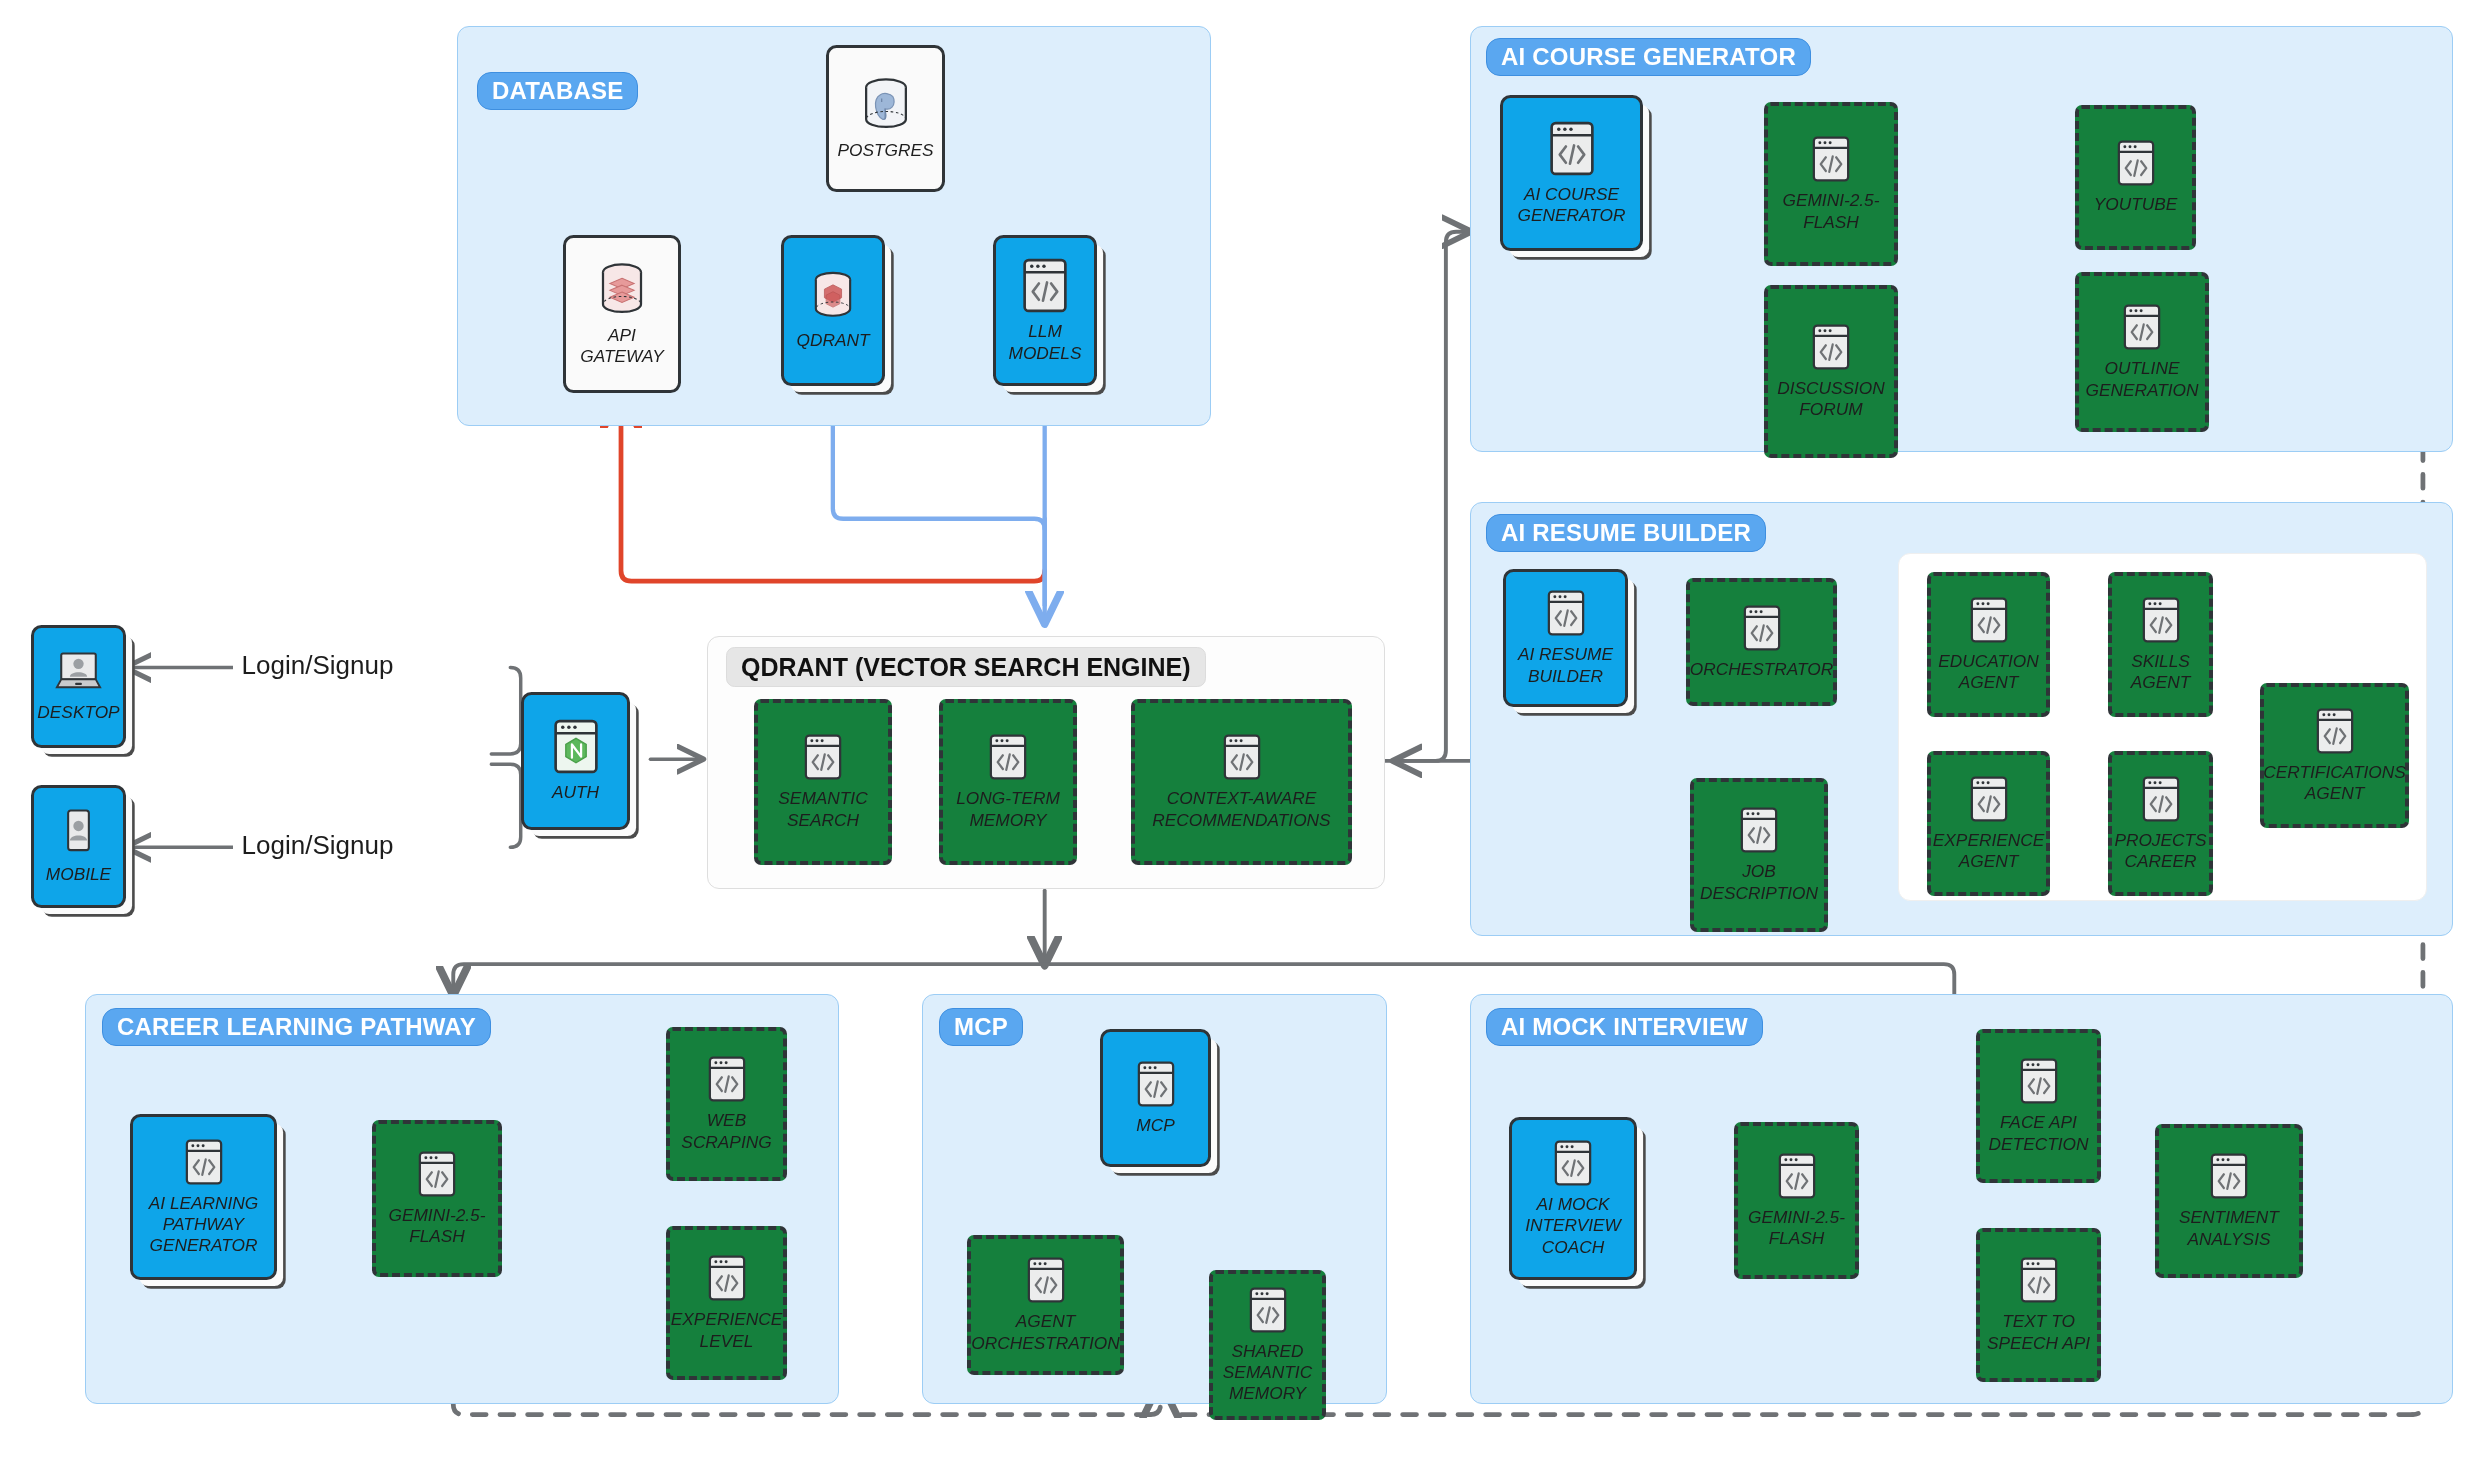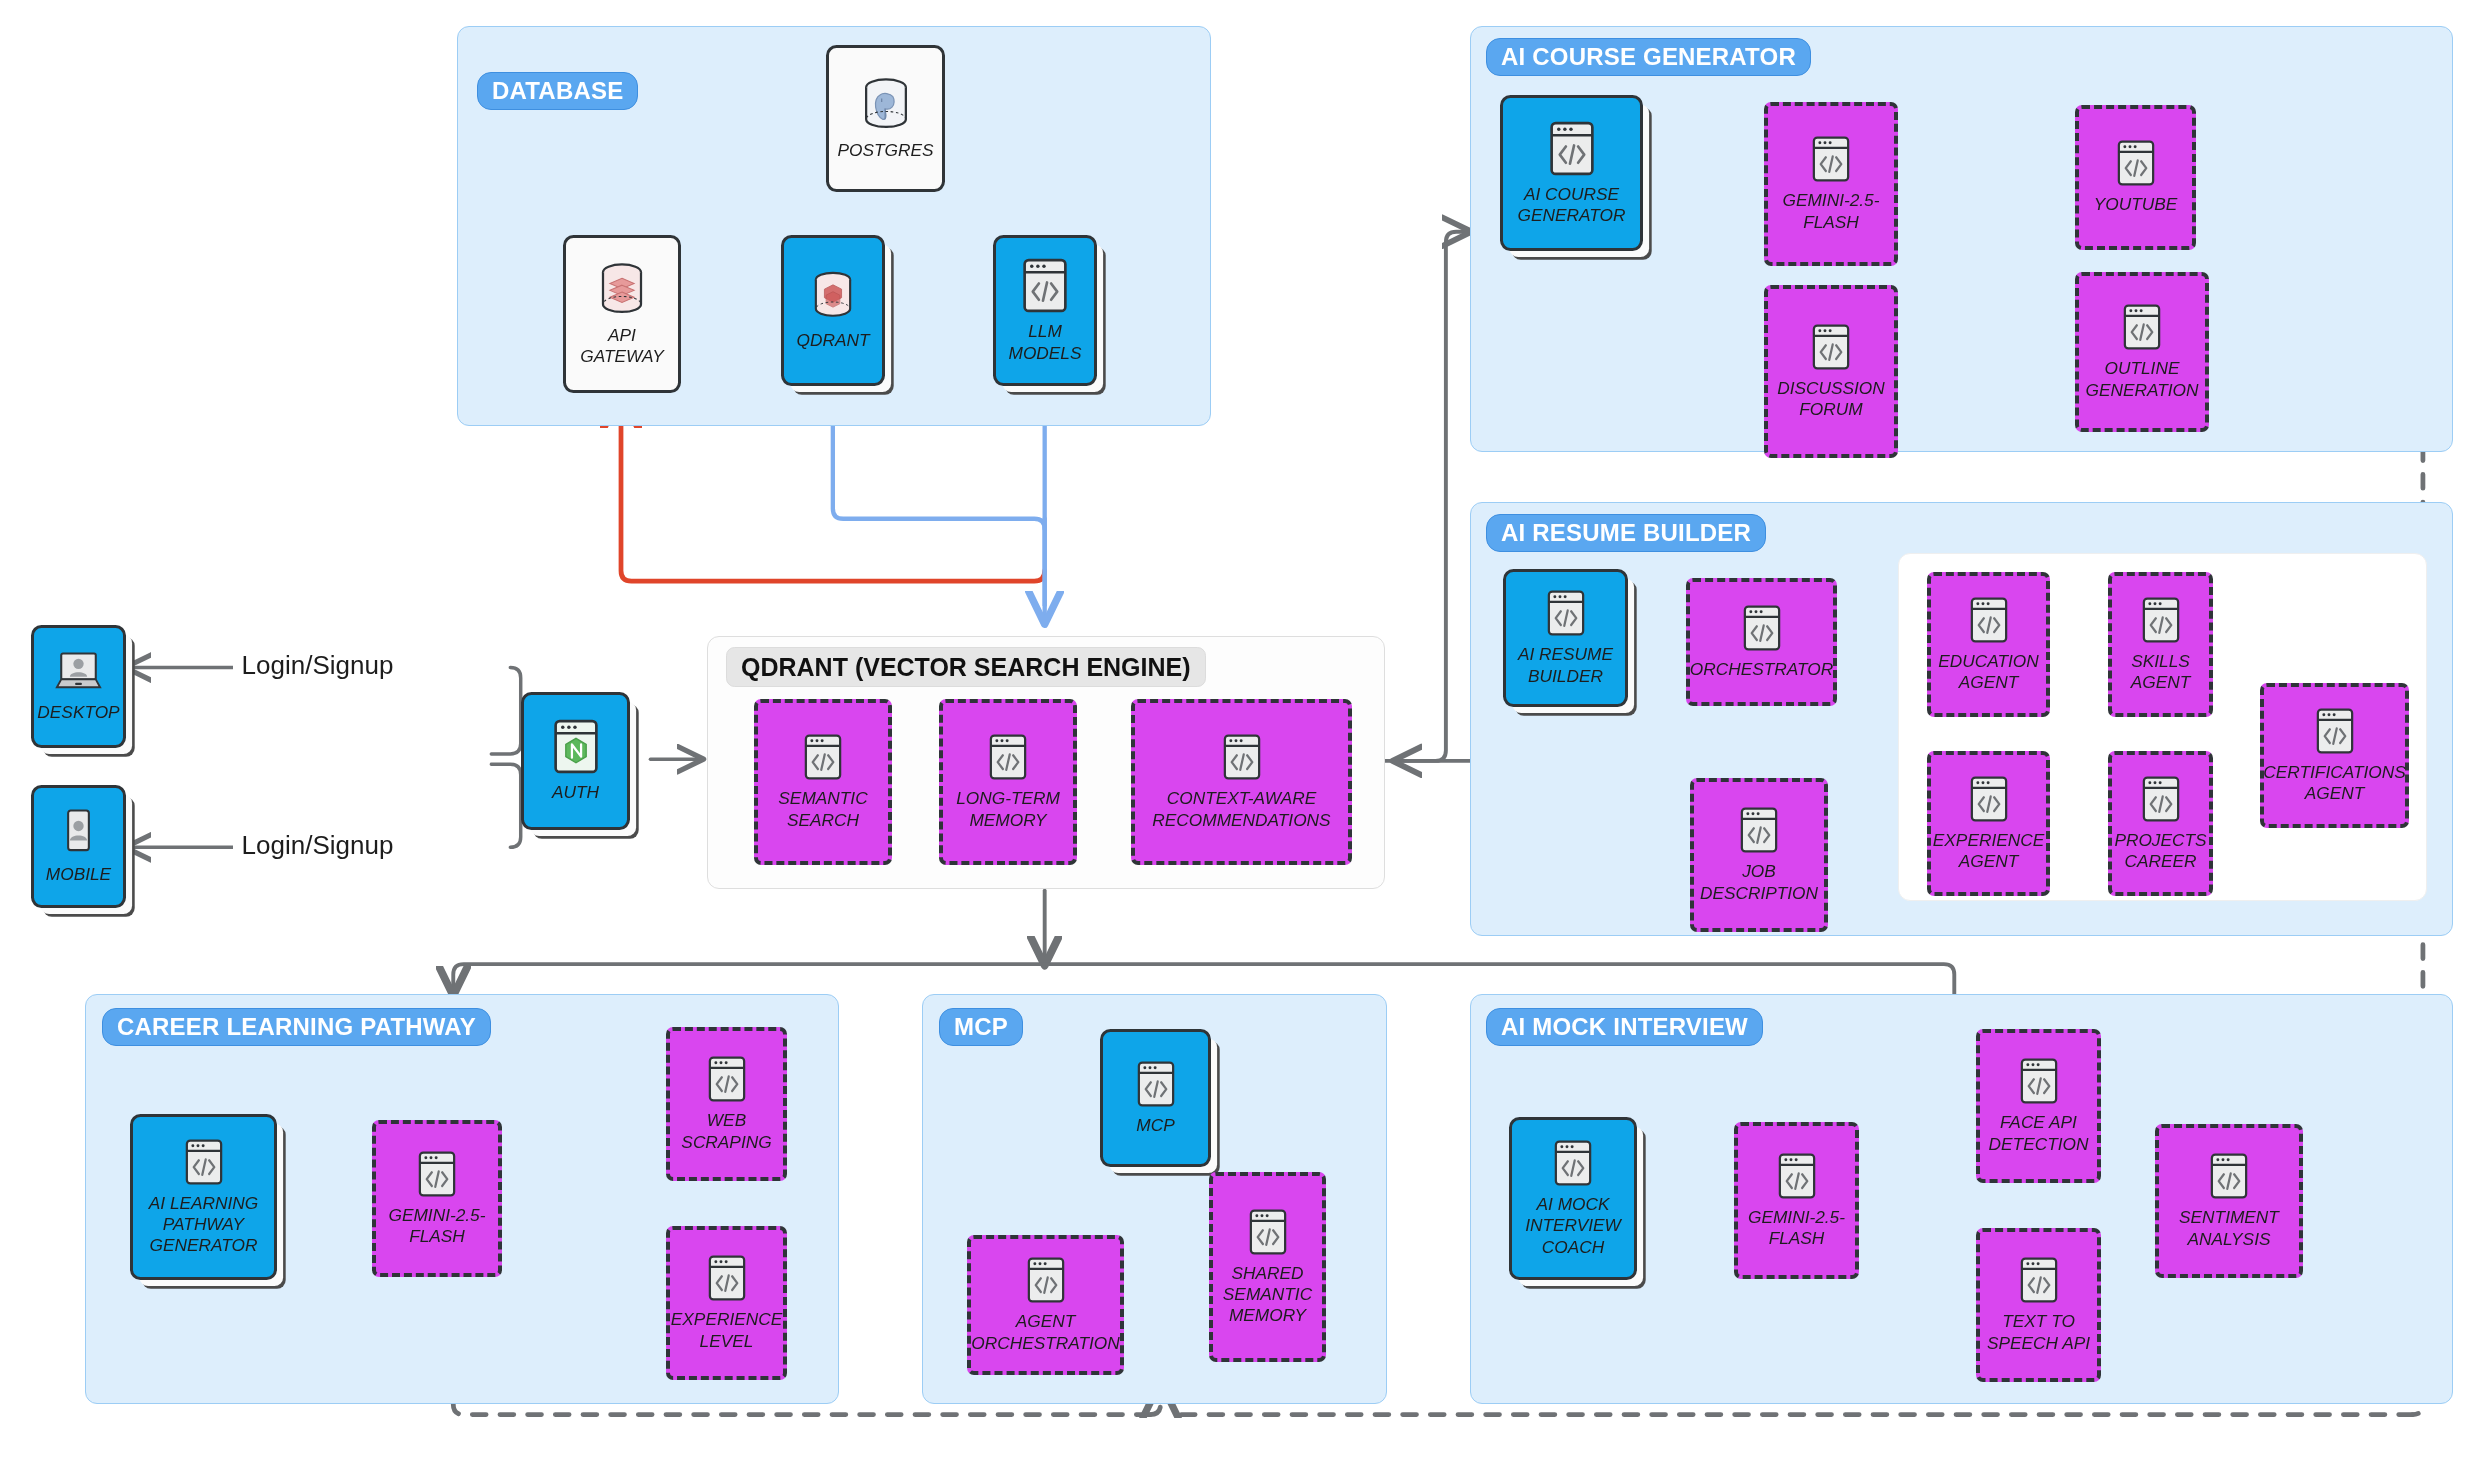--- a/index.html
+++ b/index.html
@@ -23,21 +23,21 @@
   
   .node{position:absolute;display:flex;flex-direction:column;align-items:center;
     justify-content:center;box-sizing:border-box;}
   .node .cap{font-style:italic;text-align:center;line-height:1.22;color:#1d1d1d;
     font-size:17.3px;margin-top:7px;white-space:pre-line;}
 
   
   .node.solid{background:#0ea5e9;border:3.5px solid #2f3438;border-radius:10.4px;
     box-shadow:7.8px 7.8px 0 -1.7px #fbfbfb, 10.4px 10.4px 0 -1.7px #4b4b4b;}
   
-  .node.dashed{background:#d946ef;border:4.3px dashed #2f3438;border-radius:7px;}
+  .node.dashed{background:#15803d;border:4.3px dashed #2f3438;border-radius:7px;}
   
   .node.plain{background:#fafafa;border:3.5px solid #2f3438;border-radius:10.4px;}
 
   
   .icon{display:block}
   .ico-code{width:40px;height:48px;}
   .ico-big{width:48px;height:57px;}
 </style>
 </head>
 <body>
@@ -512,21 +512,21 @@
       <path d="M3,15 L43,15" stroke="#2f3438" stroke-width="2.6"></path>
       <circle cx="10" cy="9" r="1.7" fill="#2f3438"></circle>
         <circle cx="16" cy="9" r="1.7" fill="#2f3438"></circle>
         <circle cx="22" cy="9" r="1.7" fill="#2f3438"></circle>
       <path d="M17,26 L11,34 L17,42 M29,26 L35,34 L29,42 M25,25 L21,43" fill="none" stroke="#6f7275" stroke-width="2.6" stroke-linecap="round" stroke-linejoin="round"></path>
     </svg>
     <div class="cap">AGENT
 ORCHESTRATION</div>
   </div>
 
-  <div class="node dashed" style="left:1209px;top:1172px;width:117px;height:190px;">
+  <div class="node dashed" style="left:1209px;top:1270px;width:117px;height:150px;">
     <svg class="icon ico-code" viewBox="0 0 46 56">
       <rect x="3" y="3" width="40" height="50" rx="4" fill="#eceded" stroke="#2f3438" stroke-width="2.6"></rect>
       <path d="M3,15 L43,15" stroke="#2f3438" stroke-width="2.6"></path>
       <circle cx="10" cy="9" r="1.7" fill="#2f3438"></circle>
         <circle cx="16" cy="9" r="1.7" fill="#2f3438"></circle>
         <circle cx="22" cy="9" r="1.7" fill="#2f3438"></circle>
       <path d="M17,26 L11,34 L17,42 M29,26 L35,34 L29,42 M25,25 L21,43" fill="none" stroke="#6f7275" stroke-width="2.6" stroke-linecap="round" stroke-linejoin="round"></path>
     </svg>
     <div class="cap">SHARED
 SEMANTIC

